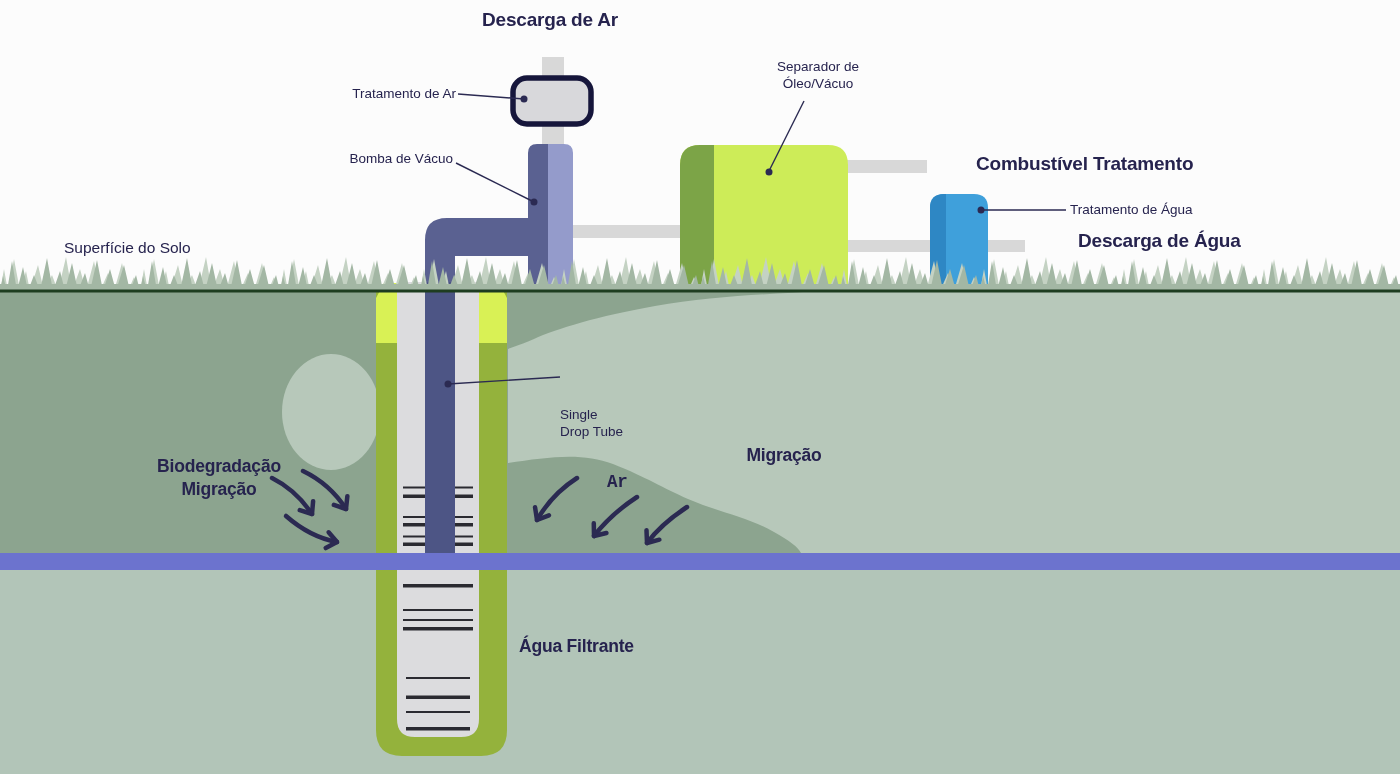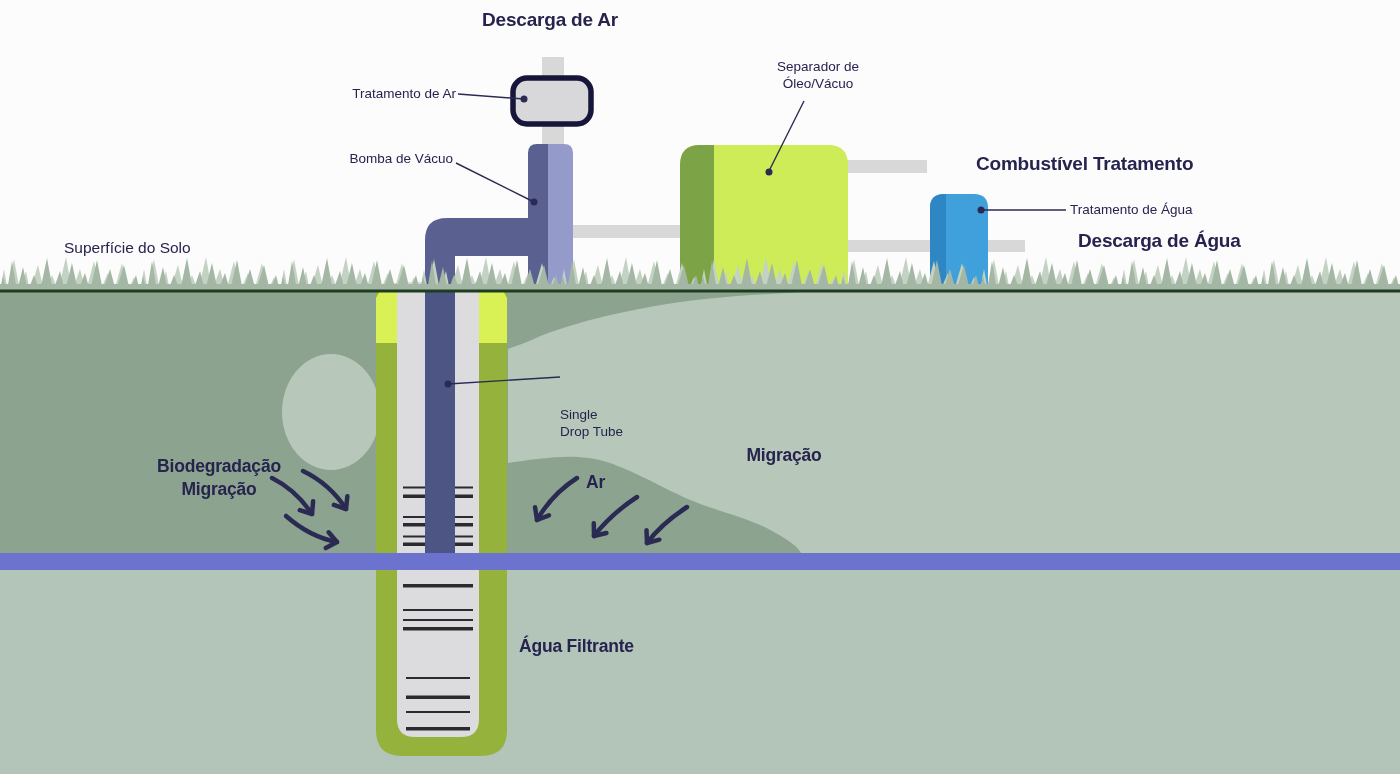--- a/index.html
+++ b/index.html
@@ -136,21 +136,21 @@
 <div class="label lbl" style="left:560px;top:358px;margin-top:48px;">
   <span class="block">Single</span>
   <span class="block">Drop Tube</span>
 </div>
 
 <div class="label h2 tc" style="left:119px;top:455px;width:200px;">
   <span class="block">Biodegradação</span>
   <span class="block">Migração</span>
 </div>
 
-<div class="label h2" style="left:586px;top:471px;">Ar</div>
+<div class="label h2" style="left:607px;top:471px;font-family:Liberation Mono, monospace;">Ar</div>
 
 <div class="label h2 tc" style="left:684px;top:444px;width:200px;">
   <span class="block">Migração</span>
 </div>
 
 
 <div class="label h2" style="left:519px;top:635px;">Água Filtrante</div>
 
 </div>
 

